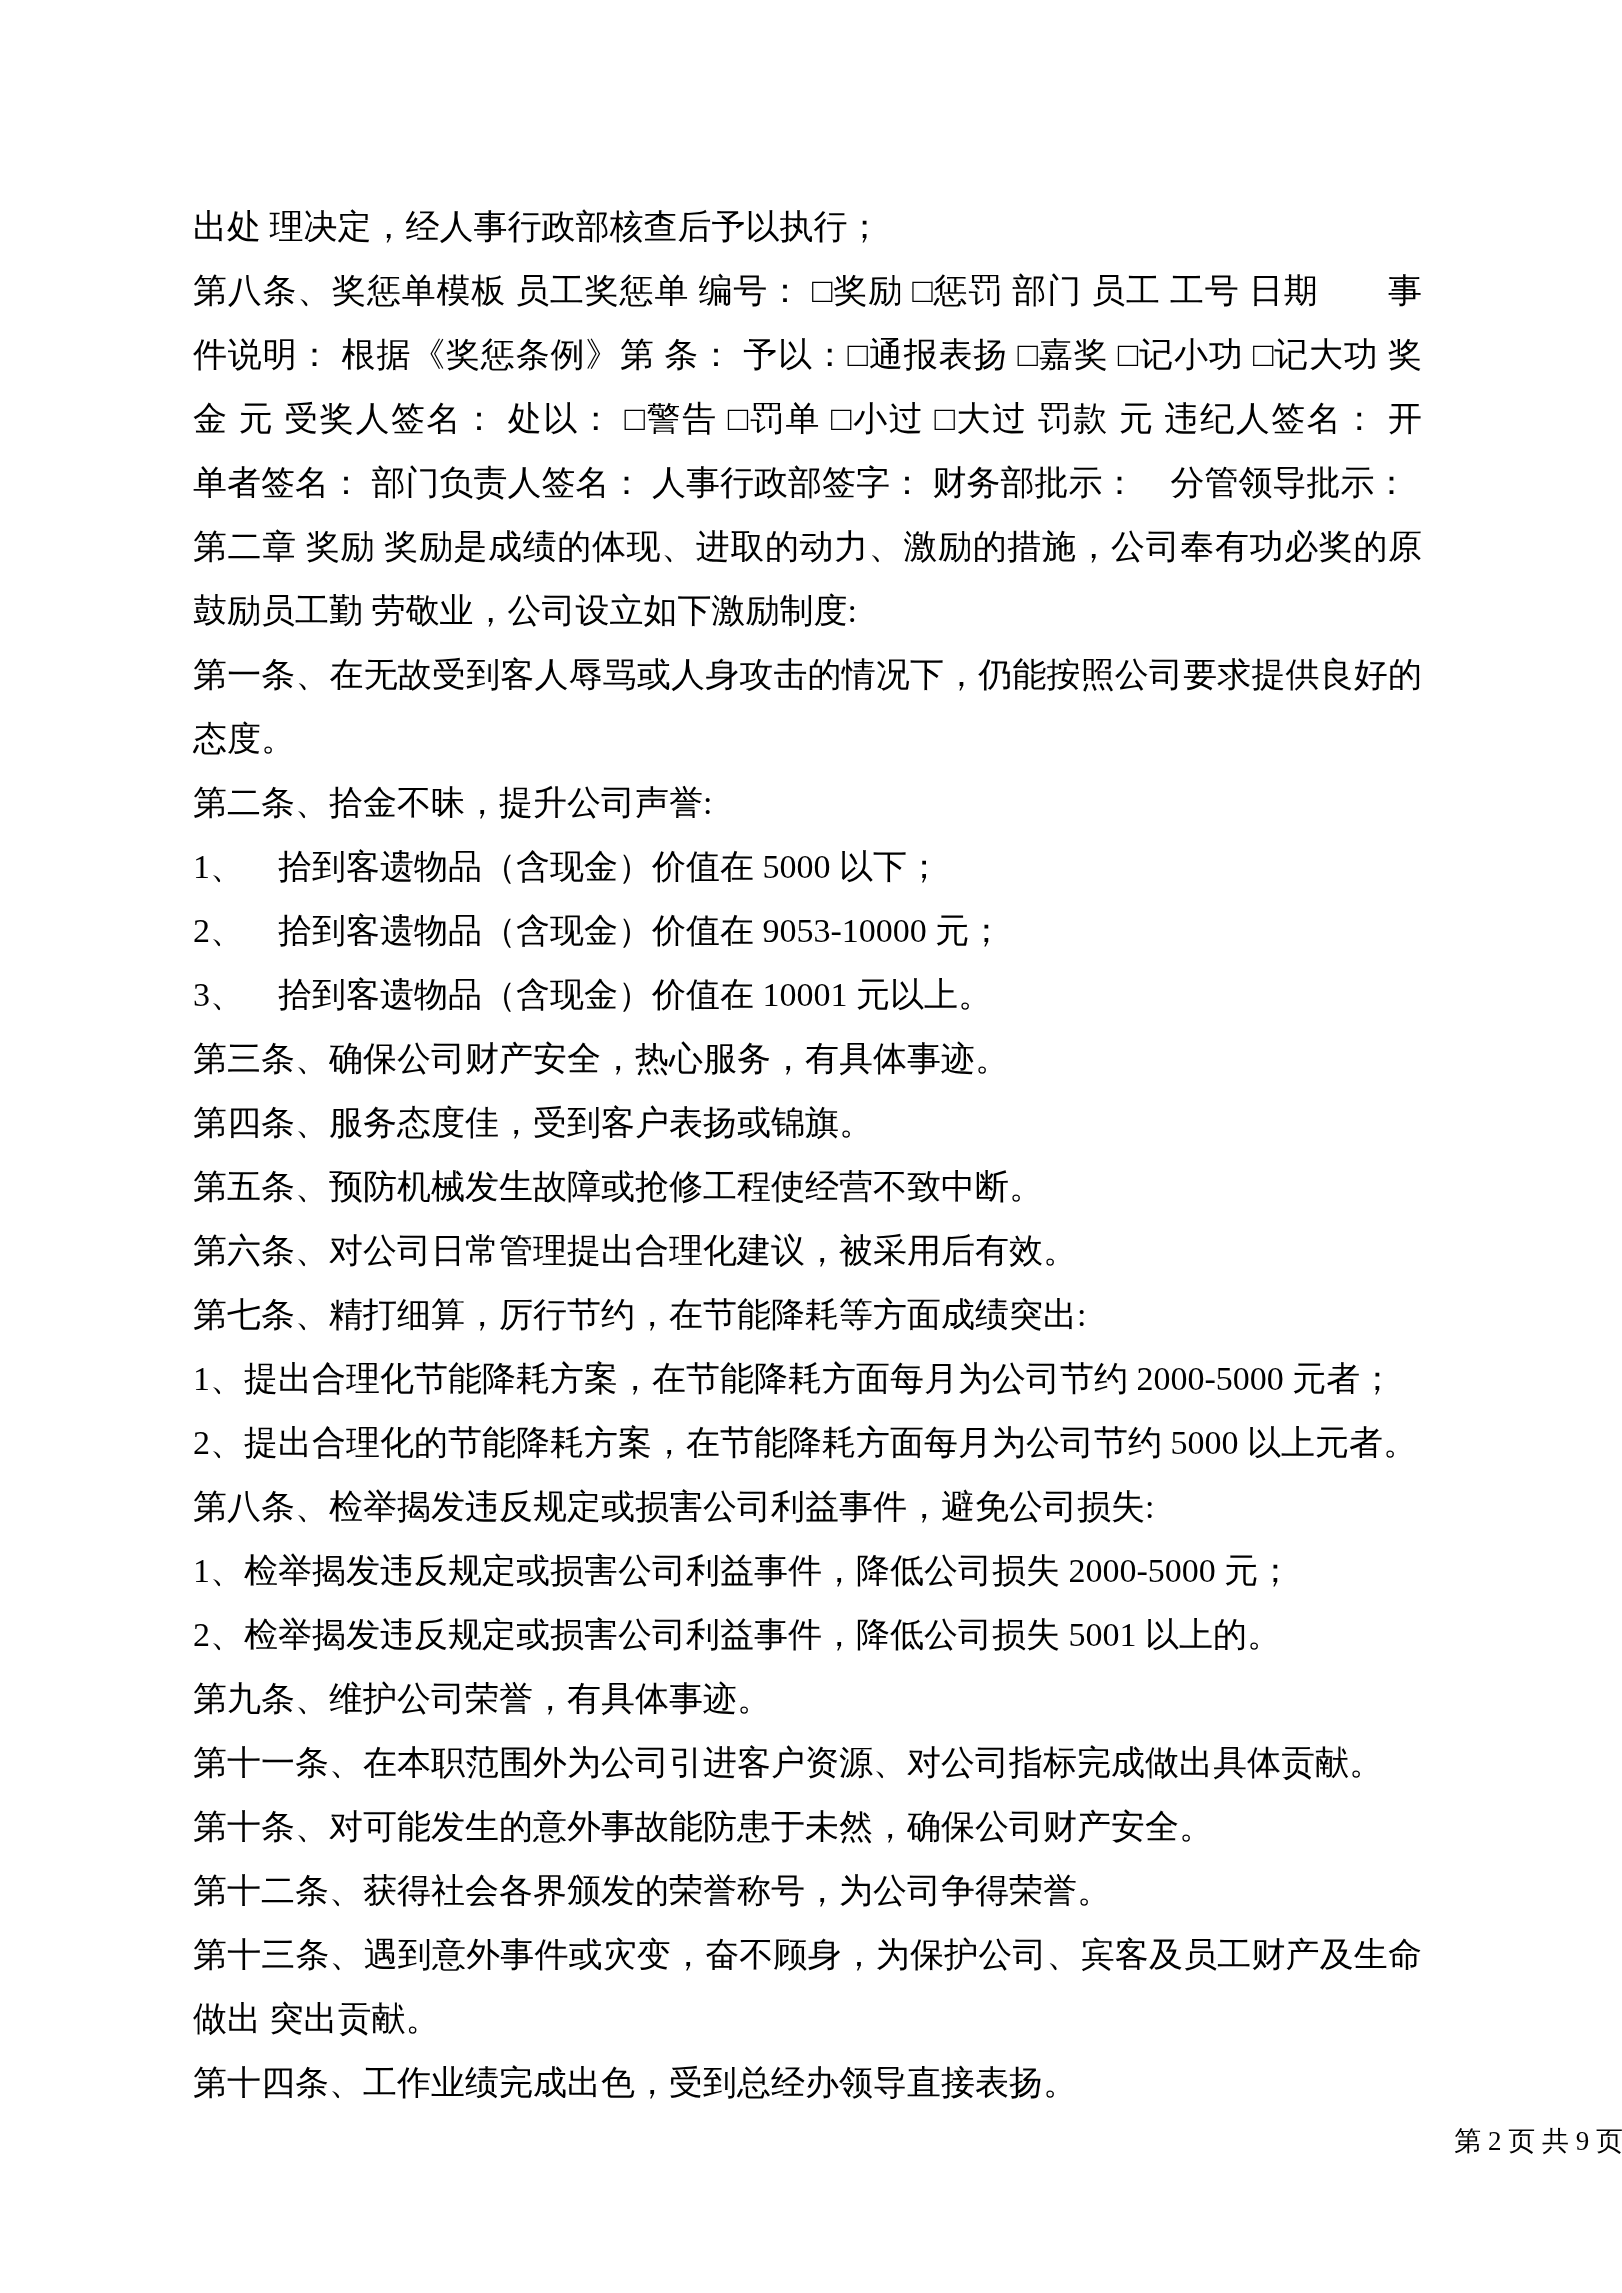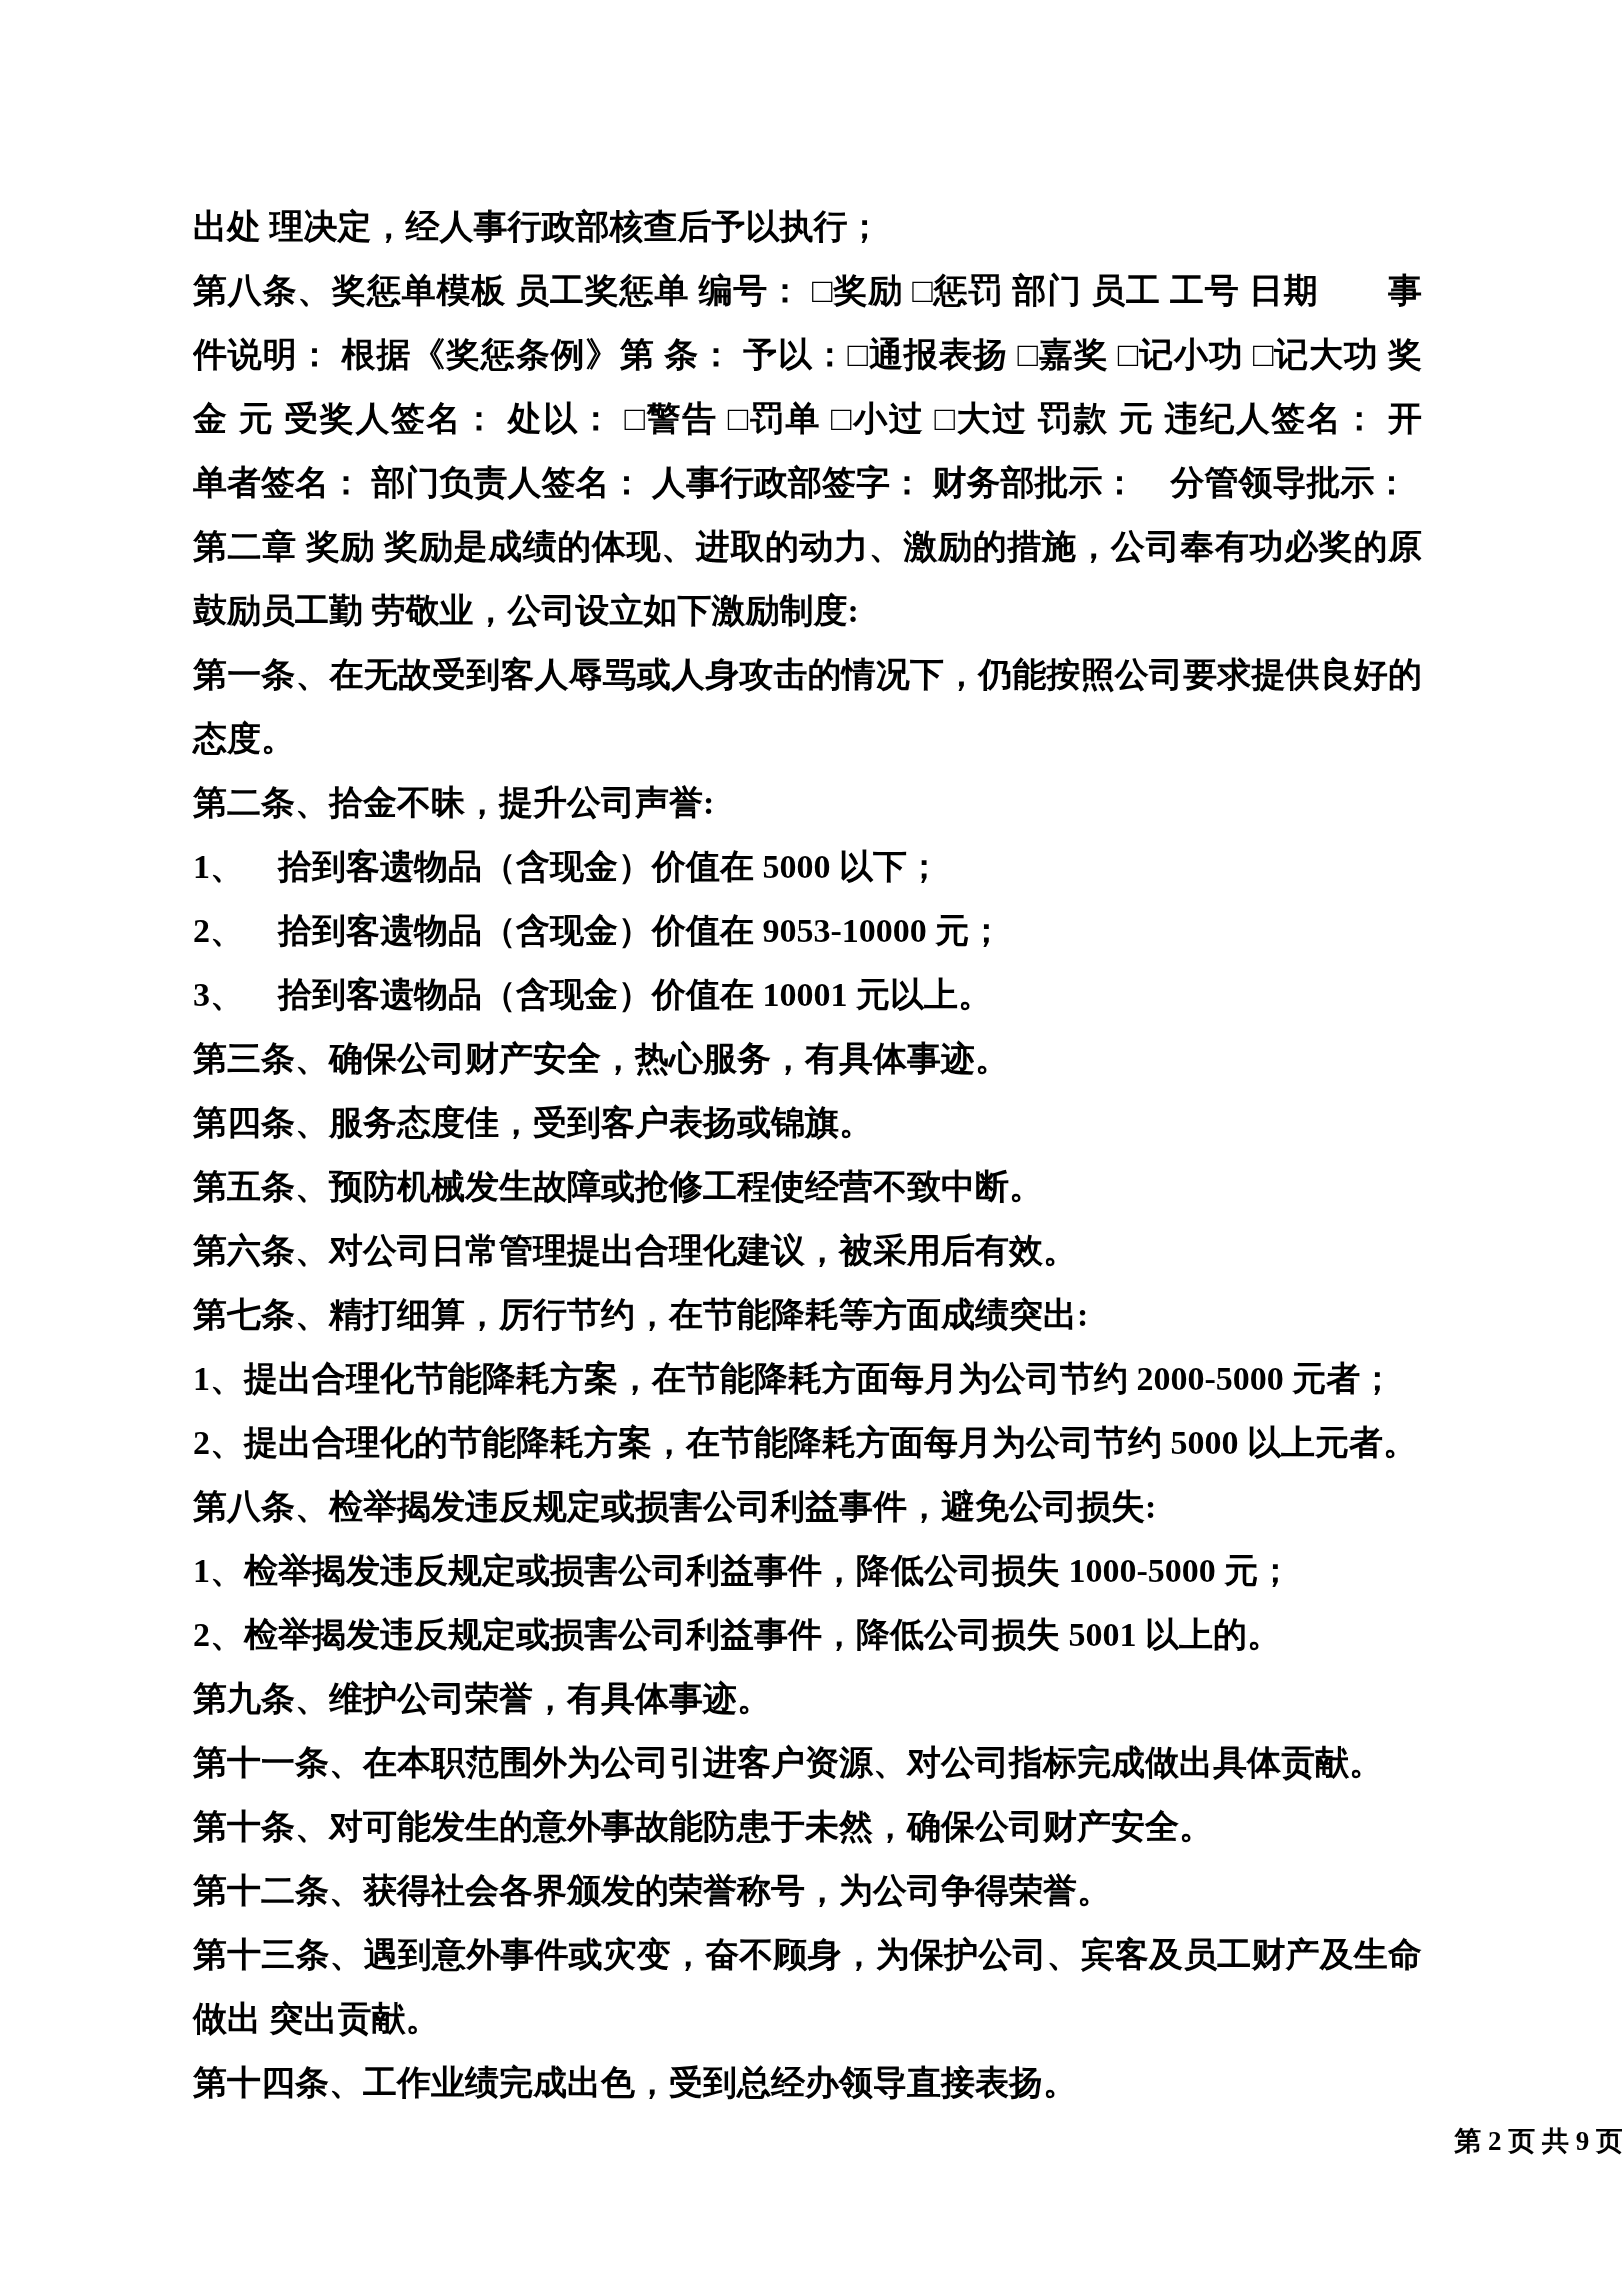--- a/index.html
+++ b/index.html
@@ -15,21 +15,20 @@
     color: #000000;
     overflow: hidden;
   }
   .page {
     position: absolute;
     left: 0;
     top: 0;
     width: 1623px;
     height: 2284px;
     background: #ffffff;
-    font-weight: bold;
   }
   .text-block {
     position: absolute;
     left: 193px;
     top: 195px;
     width: 1229px;
   }
   .line {
     height: 64px;
     line-height: 64px;
@@ -100,21 +99,21 @@
       <div class="line">第六条、对公司日常管理提出合理化建议，被采用后有效。</div>
 
       <div class="line">第七条、精打细算，厉行节约，在节能降耗等方面成绩突出:</div>
 
       <div class="line">1、提出合理化节能降耗方案，在节能降耗方面每月为公司节约 2000-5000 元者；</div>
 
       <div class="line">2、提出合理化的节能降耗方案，在节能降耗方面每月为公司节约 5000 以上元者。</div>
 
       <div class="line">第八条、检举揭发违反规定或损害公司利益事件，避免公司损失:</div>
 
-      <div class="line">1、检举揭发违反规定或损害公司利益事件，降低公司损失 1000-5000 元；</div>
+      <div class="line">1、检举揭发违反规定或损害公司利益事件，降低公司损失 2000-5000 元；</div>
 
       <div class="line">2、检举揭发违反规定或损害公司利益事件，降低公司损失 5001 以上的。</div>
 
       <div class="line">第九条、维护公司荣誉，有具体事迹。</div>
 
       <div class="line">第十一条、在本职范围外为公司引进客户资源、对公司指标完成做出具体贡献。</div>
 
       <div class="line">第十条、对可能发生的意外事故能防患于未然，确保公司财产安全。</div>
 
       <div class="line">第十二条、获得社会各界颁发的荣誉称号，为公司争得荣誉。</div>

